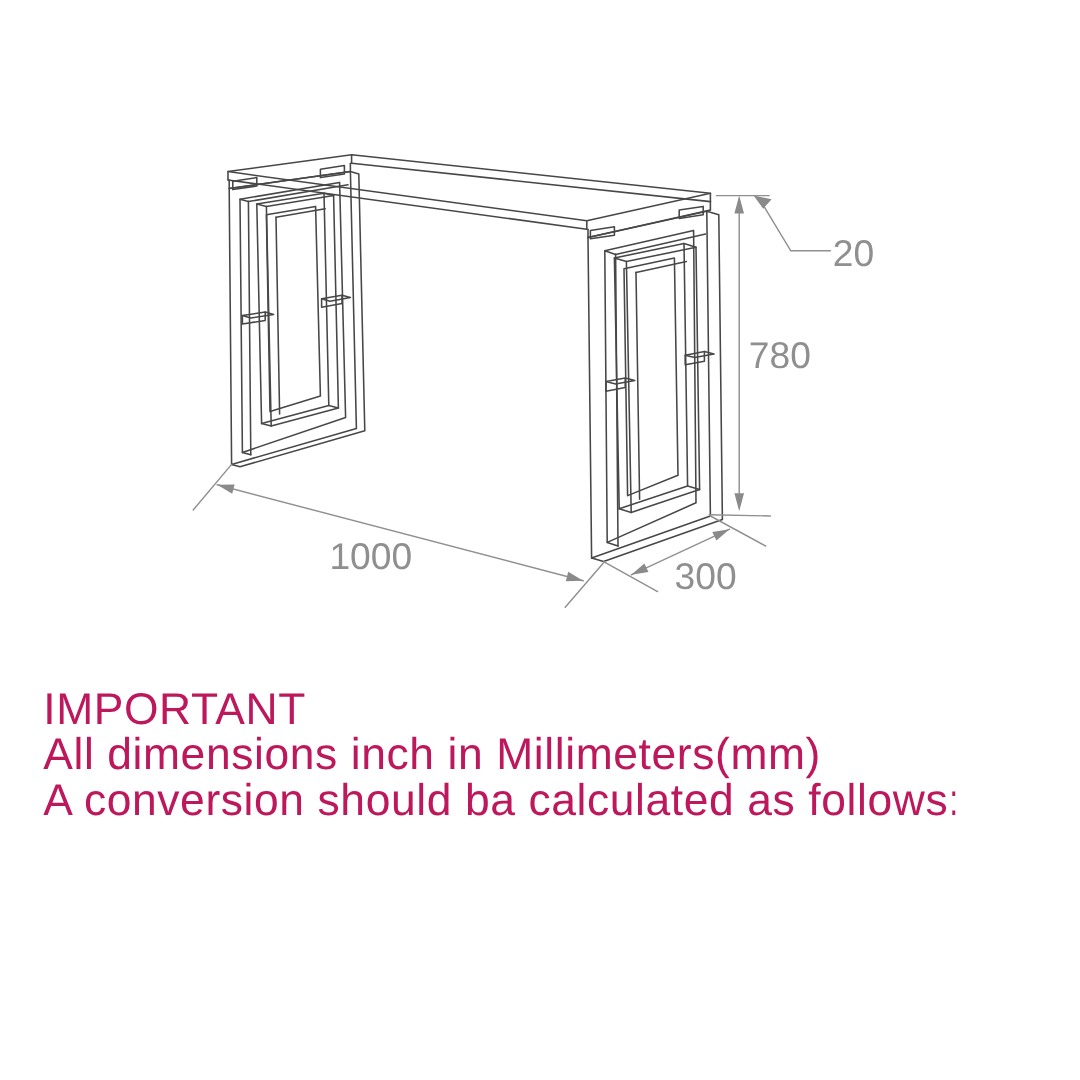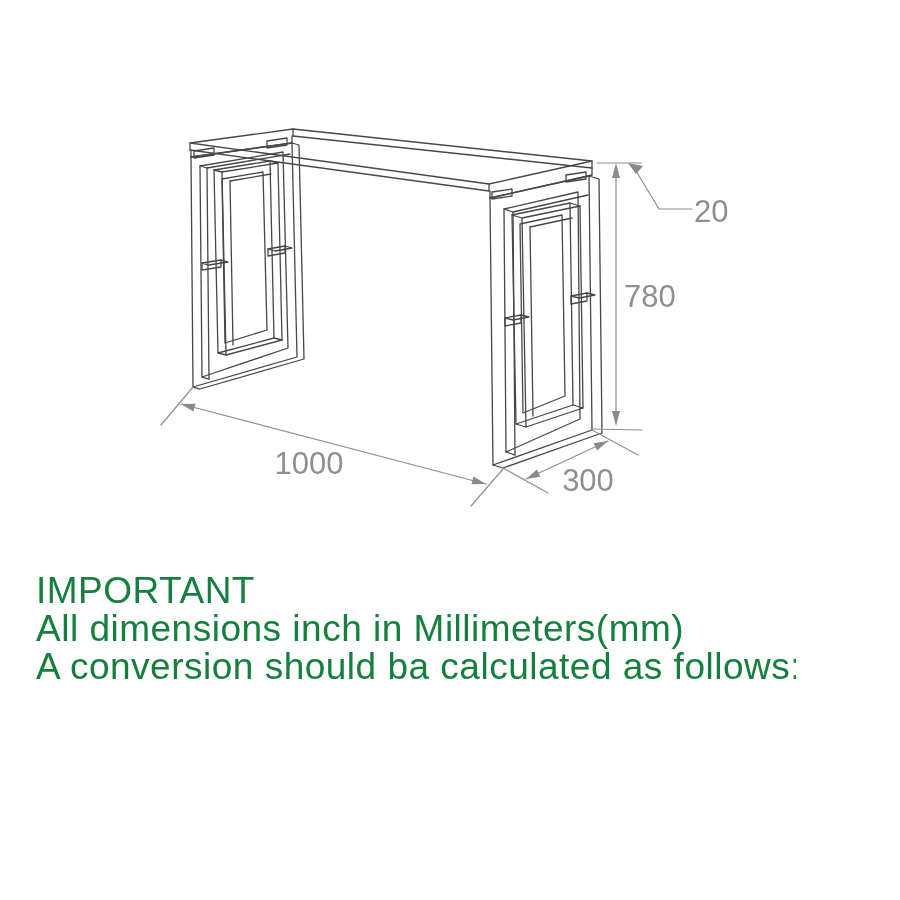--- a/index.html
+++ b/index.html
@@ -39,21 +39,21 @@
   }
   .dim-text {
     fill: #8f8f8f;
     font-family: "Liberation Sans", sans-serif;
     font-size: 31px;
   }
   .notes {
     position: absolute;
     left: 36px;
     top: 572px;
-    color: #15803d;
+    color: #be185d;
     font-size: 37px;
     line-height: 38px;
     letter-spacing: 0.5px;
     white-space: nowrap;
   }
   .notes div {
     height: 38px;
   }
 </style>
 </head>

